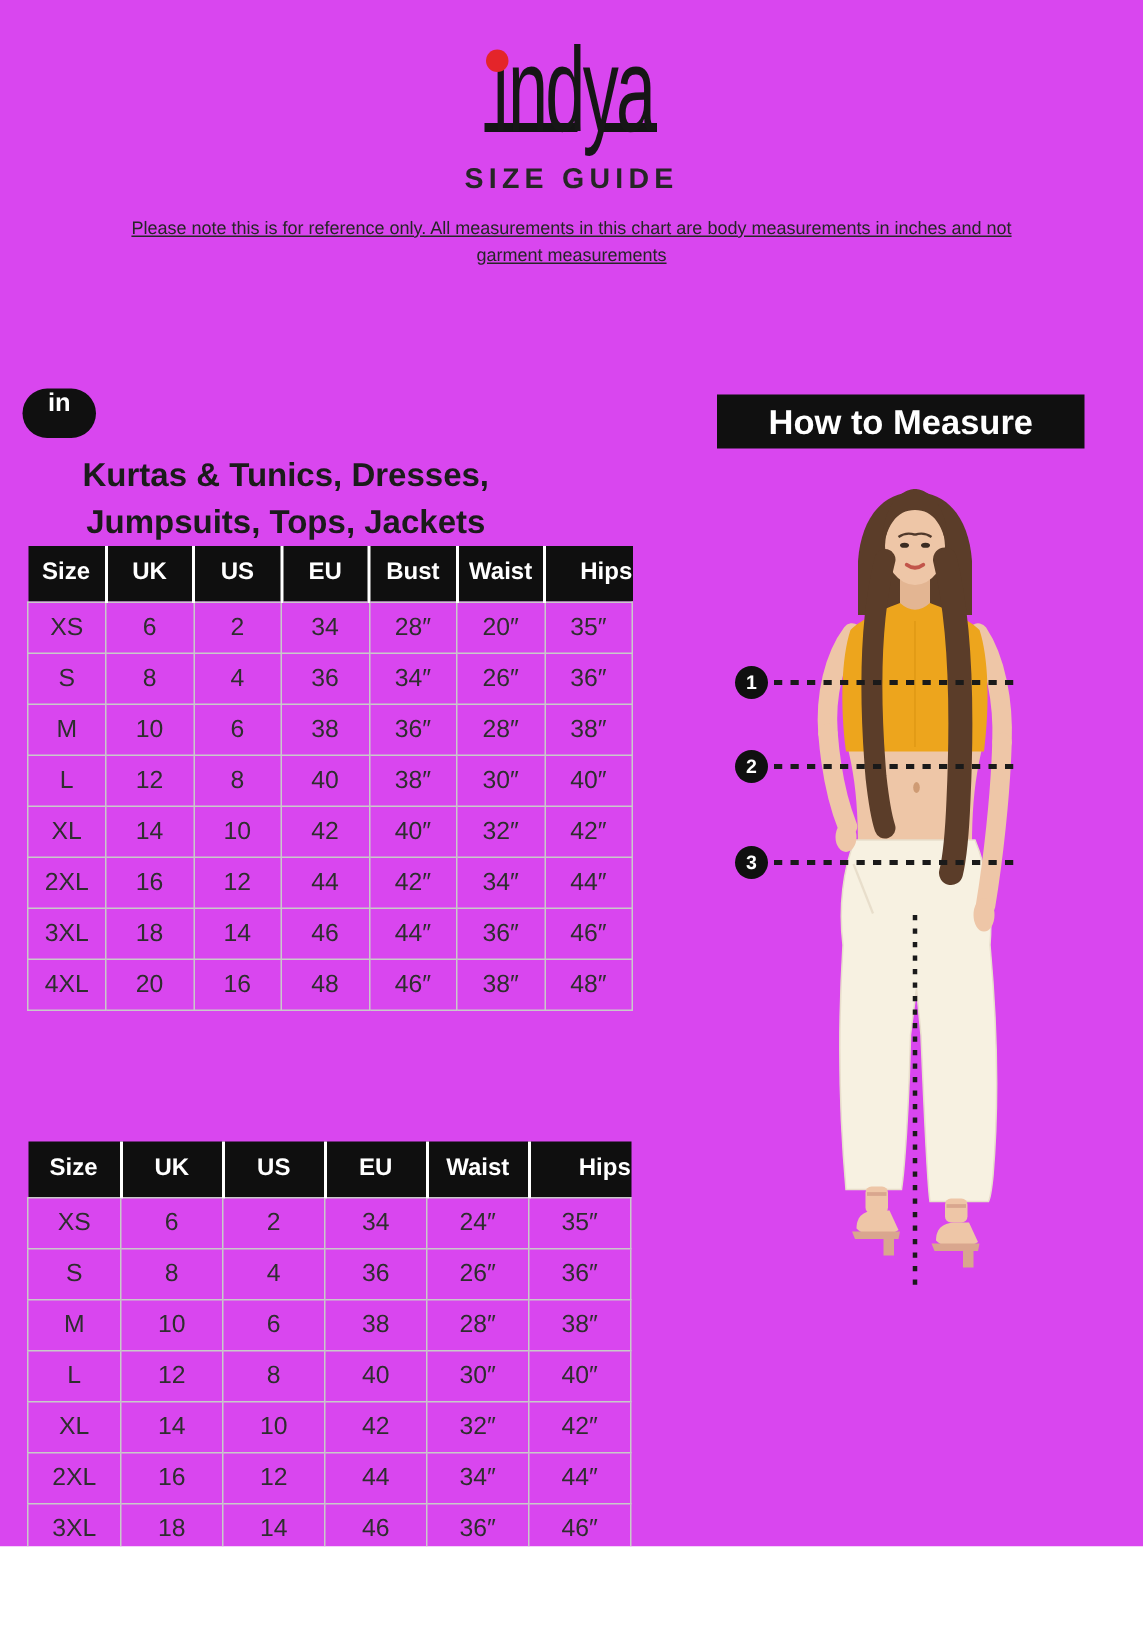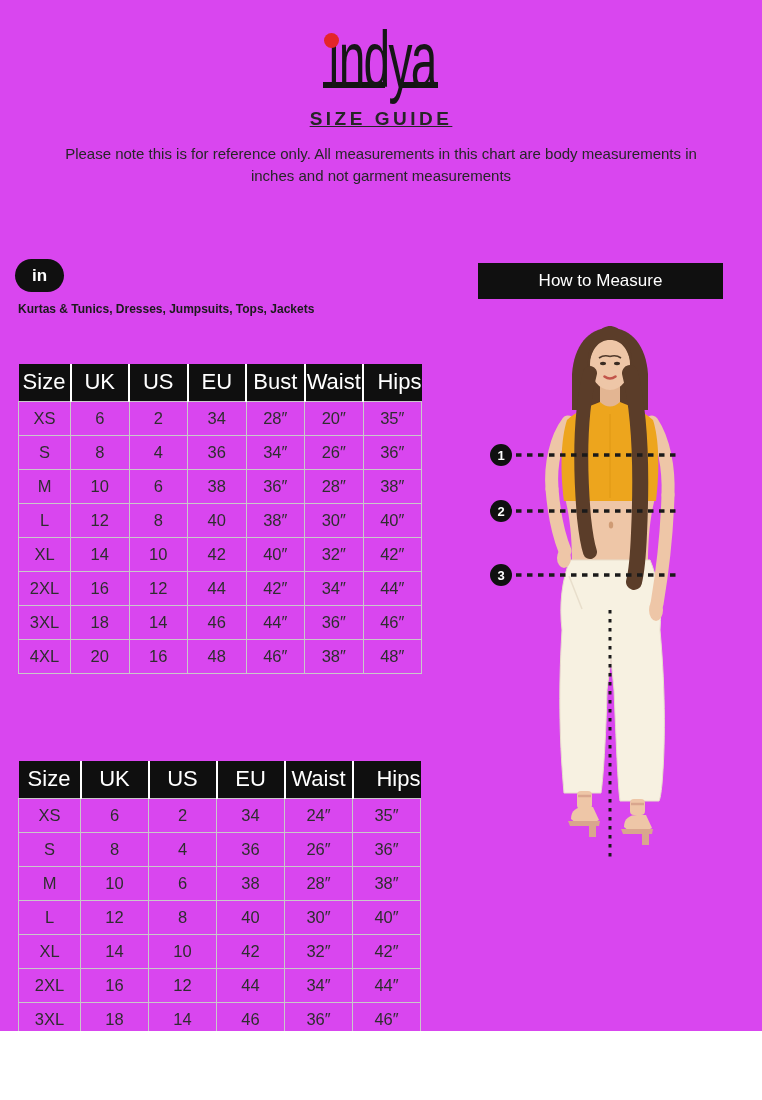--- a/index.html
+++ b/index.html
@@ -12,50 +12,50 @@
   .logo { display:inline-block; position:relative; margin-top:26px; }
   .logo-txt { display:inline-block; font-size:80px; line-height:0.86; letter-spacing:-3px;
               color:#161616; transform:scaleX(0.60); transform-origin:center;
               position:relative; z-index:2; }
   .logo-dot { position:absolute; z-index:3; left:calc(50% - 57px); top:7px;
               width:15px; height:15px; border-radius:50%; }
   .logo-bars { display:flex; justify-content:center; gap:14px; margin-top:-13px;
                position:relative; z-index:1; }
   .logo-bars .bar { height:6px; background:#141414; }
   .bar1 { width:62px; } .bar2 { width:39px; }
-  .page-title { margin-top:16px; font-size:19px; font-weight:bold; letter-spacing:3.5px; color:#262626;text-decoration:underline; }
-  .note { margin:13px auto 0; width:632px; font-size:15px; line-height:1.48; color:#262626; }
+  .page-title { margin-top:16px; font-size:19px; font-weight:bold; letter-spacing:3.5px; color:#262626; }
+  .note { margin:13px auto 0; width:632px; font-size:12px; line-height:1.48; color:#262626;text-decoration:underline; }
 
   
   .unit-badge { position:absolute; left:15px; top:259px; width:49px; height:33px;
                 background:#101010; border-radius:17px; color:#fff;
-                display:flex; align-items:center; justify-content:center;
+                display:flex; justify-content:center;
                 font-size:17px; font-weight:bold; cursor:pointer; }
 
   
-  .tbl-heading { position:absolute; left:18px; font-size:12px; font-weight:bold;
-                 line-height:1.42; color:#1b1b1b; }
+  .tbl-heading { position:absolute; left:18px; font-size:22px; font-weight:bold;
+                 line-height:1.42; color:#1b1b1b;text-align:center; }
   .h1pos { top:301px; width:345px; }
   .h2pos { top:712px; width:345px; }
 
   
   table.size-table { position:absolute; left:18px; border-collapse:collapse;
                      table-layout:fixed; font-size:16.5px; }
   .t1 { top:364px; width:404px; }
   .t2 { top:761px; width:403px; }
-  .size-table th { background:#0f0f0f; color:#fff; font-weight:normal; font-size:22px;
+  .size-table th { background:#0f0f0f; color:#fff; font-weight:bold; font-size:16px;
                    height:37px; border:2px solid #fff; border-top:none; border-bottom:none; }
   .size-table th:first-child { border-left:none; width:52px; }
   .t2 th:first-child { width:62px; }
   .size-table th:last-child { border-right:none;text-align:right; }
   .size-table td { border:1px solid #c9c9c9; height:34px; text-align:center; color:#2e2e2e; }
 
   
   .htm-bar { position:absolute; left:478px; top:263px; width:245px; height:36px;
-             background:#101010; color:#fff; font-size:17px; font-weight:normal;
+             background:#101010; color:#fff; font-size:23px; font-weight:bold;
              display:flex; align-items:center; justify-content:center;text-align:center; }
   .figure-svg { position:absolute; left:460px; top:318px; width:302px; height:548px; }
   .marker-label { fill:#fff; font-size:13px; font-weight:bold; text-anchor:middle;
                   font-family:"Liberation Sans", sans-serif; }
   .hmy-heading { position:absolute; left:461px; top:873px; font-size:17.5px;
                  font-weight:bold; color:#161616; }
   .steps { position:absolute; left:461px; top:907px; width:284px; }
   .step { font-size:15.8px; line-height:1.52; color:#222; margin-bottom:23px; }
 </style>
 </head>

